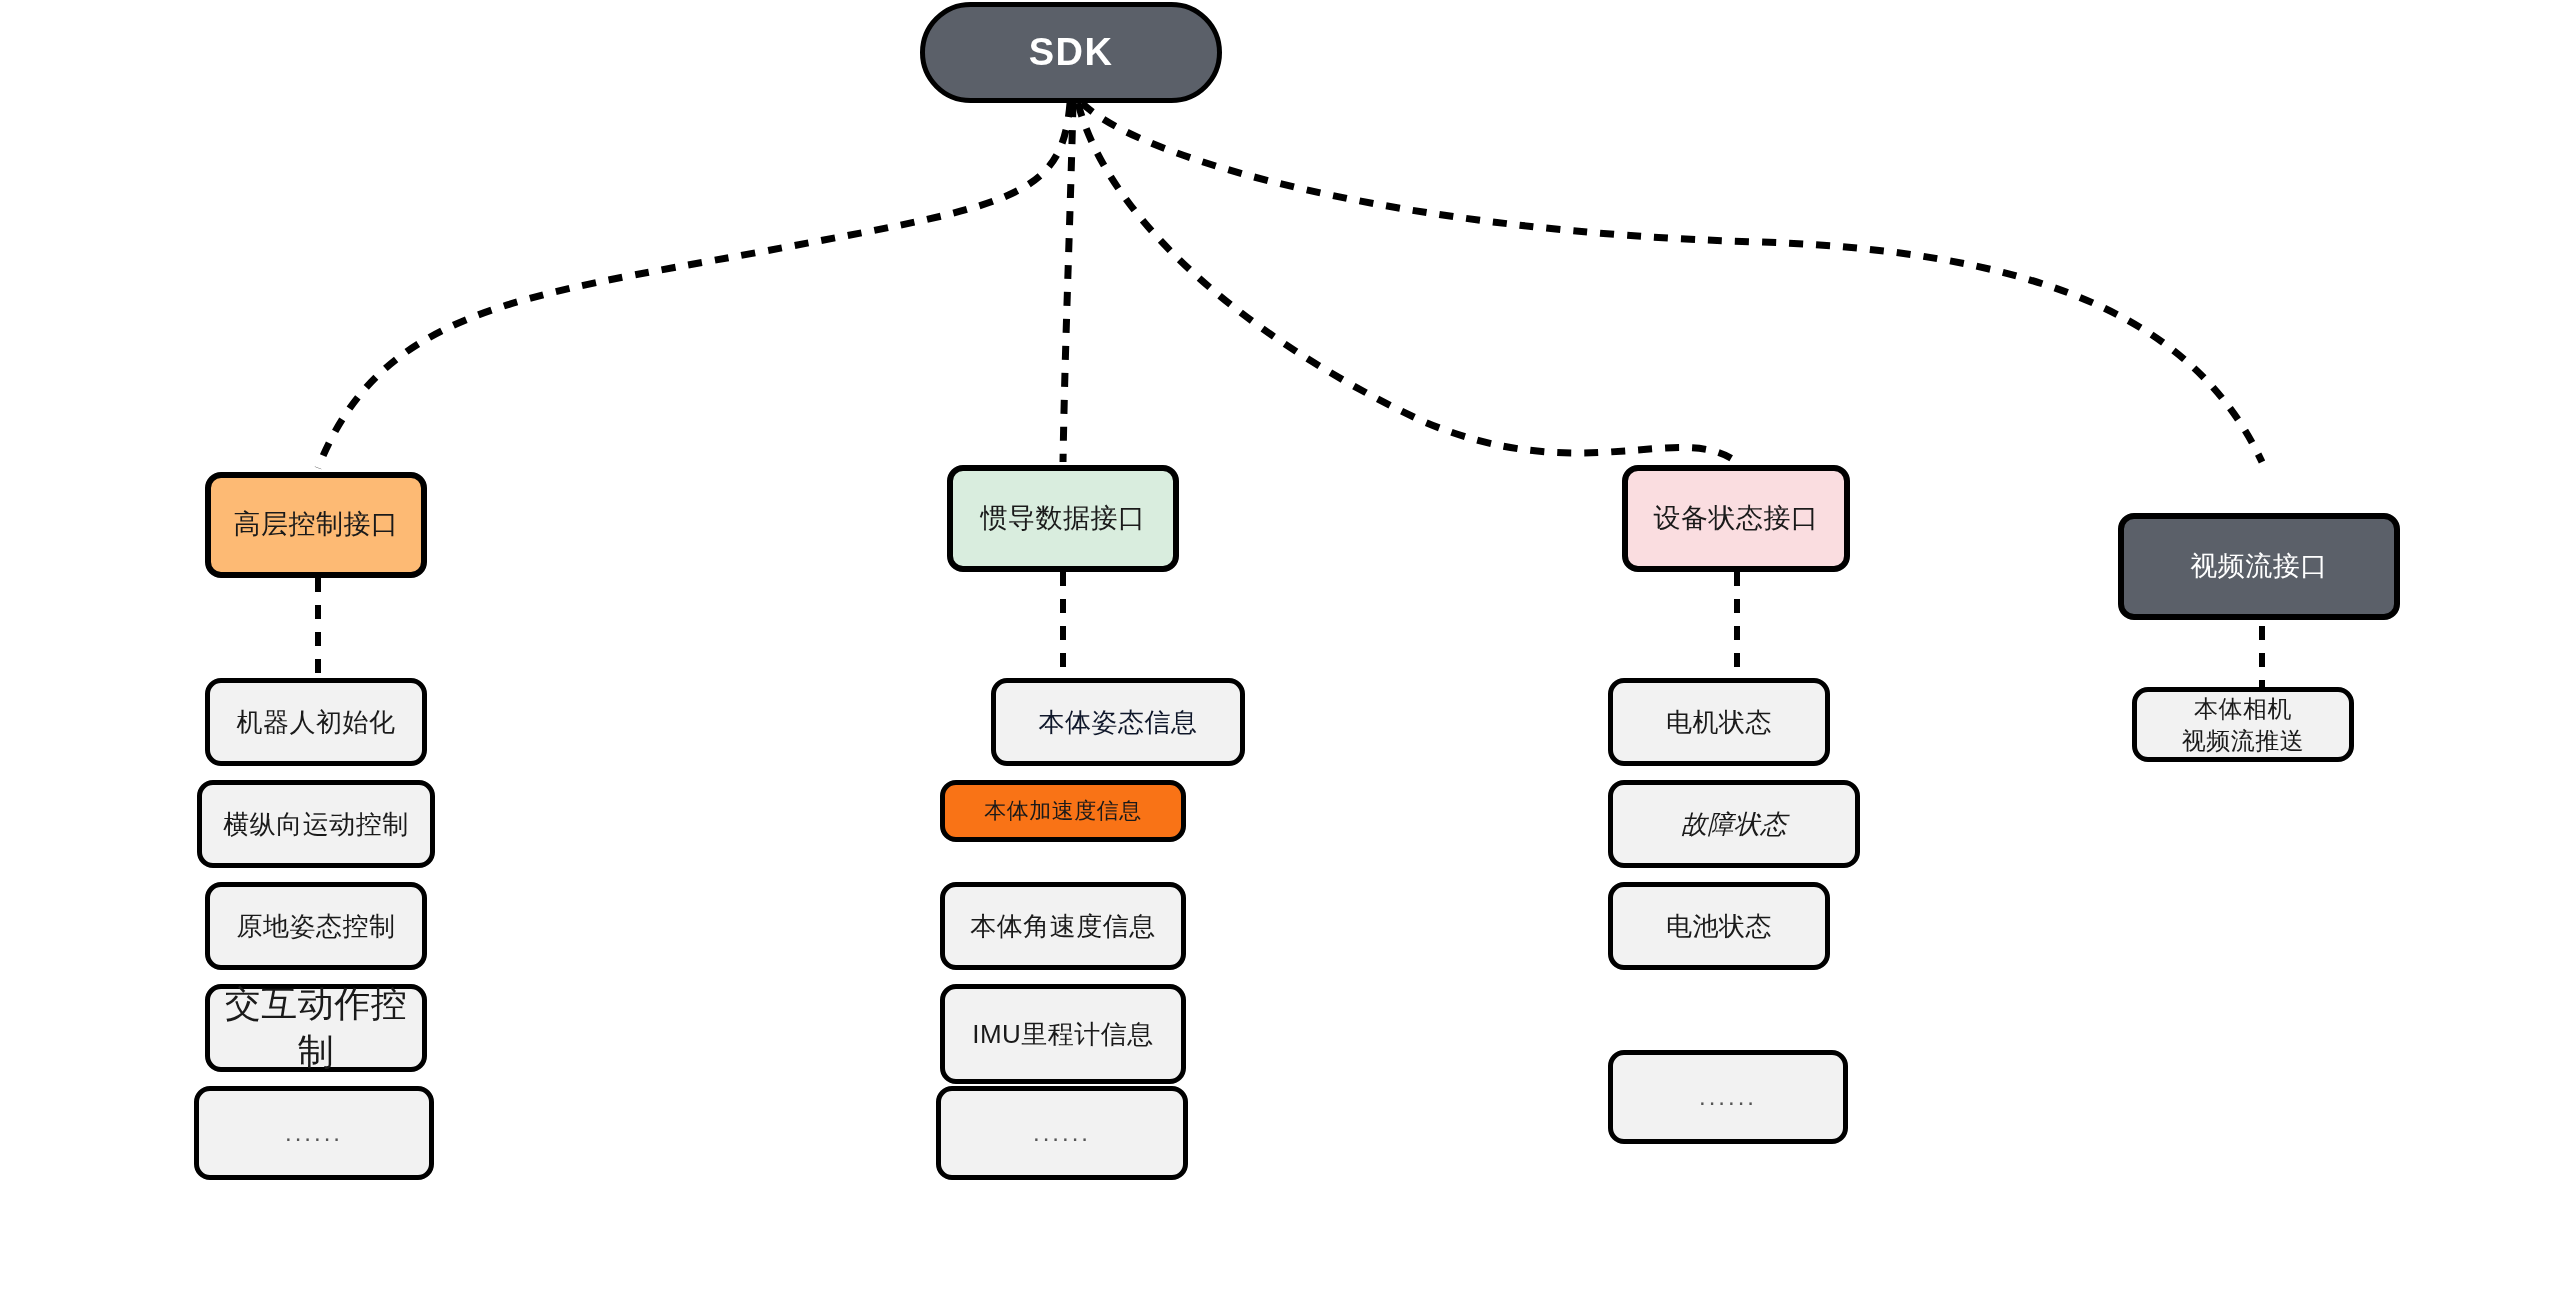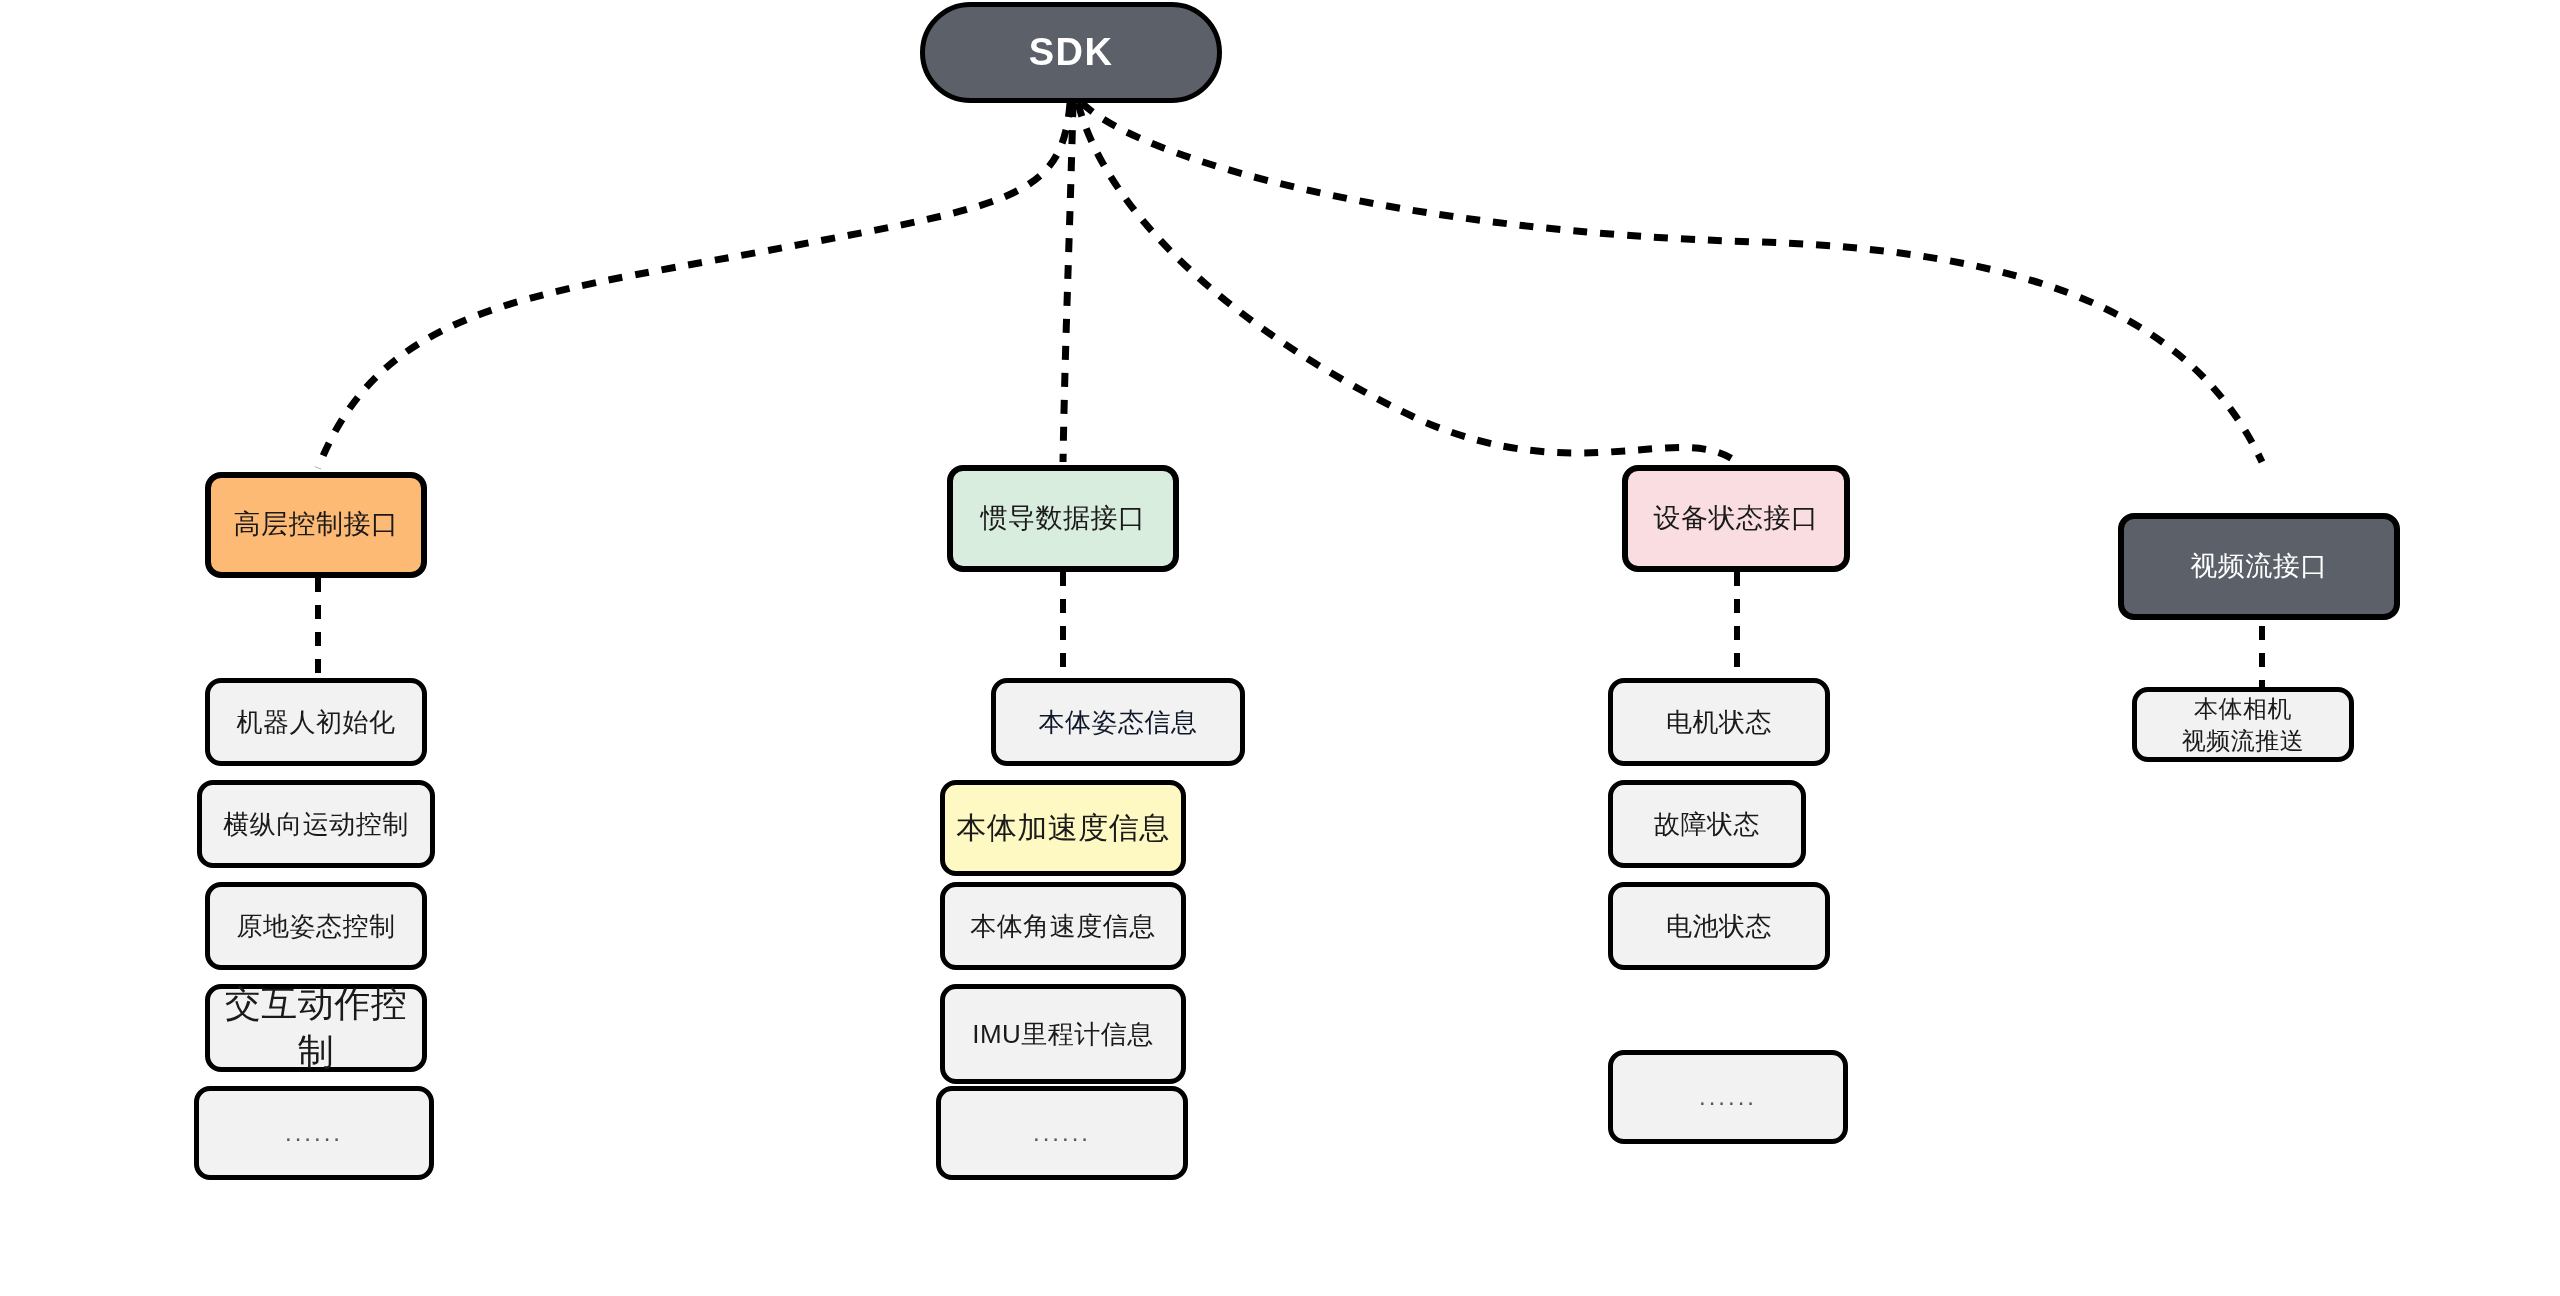--- a/index.html
+++ b/index.html
@@ -79,27 +79,27 @@
   <div id="node-layer">
       <div class="node root" style="left: 920px; top: 2px; width: 302px; height: 101px; background: rgb(91, 96, 105); color: rgb(255, 255, 255); font-size: 38px;">SDK</div>
       <div class="node iface" style="left: 205px; top: 472px; width: 222px; height: 106px; background: #fdba74; color: rgb(26, 26, 26); font-size: 27px;">高层控制接口</div>
       <div class="node leaf" style="left: 205px; top: 678px; width: 222px; height: 88px; background: rgb(242, 242, 242); color: rgb(26, 26, 26); font-size: 26px;">机器人初始化</div>
       <div class="node leaf" style="left: 197px; top: 780px; width: 238px; height: 88px; background: rgb(242, 242, 242); color: rgb(26, 26, 26); font-size: 26px;">横纵向运动控制</div>
       <div class="node leaf" style="left: 205px; top: 882px; width: 222px; height: 88px; background: rgb(242, 242, 242); color: rgb(26, 26, 26); font-size: 26px;">原地姿态控制</div>
       <div class="node leaf" style="left: 205px; top: 984px; width: 222px; height: 88px; background: rgb(242, 242, 242); color: rgb(26, 26, 26); font-size: 36px;">交互动作控制</div>
       <div class="node leaf dots" style="left: 194px; top: 1086px; width: 240px; height: 94px; background: rgb(242, 242, 242); color: rgb(85, 85, 85); font-size: 24px;">......</div>
       <div class="node iface" style="left: 947px; top: 465px; width: 232px; height: 107px; background: rgb(217, 237, 222); color: rgb(26, 26, 26); font-size: 27px;">惯导数据接口</div>
       <div class="node leaf" style="left: 991px; top: 678px; width: 254px; height: 88px; background: rgb(242, 242, 242); color: #0f172a; font-size: 26px;">本体姿态信息</div>
-      <div class="node leaf" style="left: 940px; top: 780px; width: 246px; height: 96px; background: #fef9c3; color: rgb(26, 26, 26); font-size: 30px;">本体加速度信息</div>
+      <div class="node leaf" style="left: 940px; top: 780px; width: 246px; height: 62px; background: #f97316; color: rgb(26, 26, 26); font-size: 22px;">本体加速度信息</div>
       <div class="node leaf" style="left: 940px; top: 882px; width: 246px; height: 88px; background: rgb(242, 242, 242); color: rgb(26, 26, 26); font-size: 26px;">本体角速度信息</div>
       <div class="node leaf" style="left: 940px; top: 984px; width: 246px; height: 100px; background: rgb(242, 242, 242); color: rgb(26, 26, 26); font-size: 26px;">IMU里程计信息</div>
       <div class="node leaf dots" style="left: 936px; top: 1086px; width: 252px; height: 94px; background: rgb(242, 242, 242); color: rgb(85, 85, 85); font-size: 24px;">......</div>
       <div class="node iface" style="left: 1622px; top: 465px; width: 228px; height: 107px; background: rgb(250, 221, 224); color: rgb(26, 26, 26); font-size: 27px;">设备状态接口</div>
       <div class="node leaf" style="left: 1608px; top: 678px; width: 222px; height: 88px; background: rgb(242, 242, 242); color: rgb(26, 26, 26); font-size: 26px;">电机状态</div>
-      <div class="node leaf" style="left: 1608px; top: 780px; width: 198px; height: 88px; background: rgb(242, 242, 242); color: rgb(26, 26, 26); font-size: 26px;">故障状态</div>
+      <div class="node leaf" style="left: 1608px; top: 780px; width: 252px; height: 88px; background: rgb(242, 242, 242); color: rgb(26, 26, 26); font-size: 26px; font-style: italic;">故障状态</div>
       <div class="node leaf" style="left: 1608px; top: 882px; width: 222px; height: 88px; background: rgb(242, 242, 242); color: rgb(26, 26, 26); font-size: 26px;">电池状态</div>
       <div class="node leaf dots" style="left: 1608px; top: 1050px; width: 240px; height: 94px; background: rgb(242, 242, 242); color: rgb(85, 85, 85); font-size: 24px;">......</div>
       <div class="node iface" style="left: 2118px; top: 465px; width: 282px; height: 107px; background: rgb(91, 96, 105); color: rgb(255, 255, 255); font-size: 27px; margin-top: 48px;">视频流接口</div>
       <div class="node leaf" style="left: 2132px; top: 687px; width: 222px; height: 75px; background: rgb(242, 242, 242); color: rgb(26, 26, 26); font-size: 24px;">本体相机
 视频流推送</div>
     </div>
 
 </div>
 
 </body></html>

